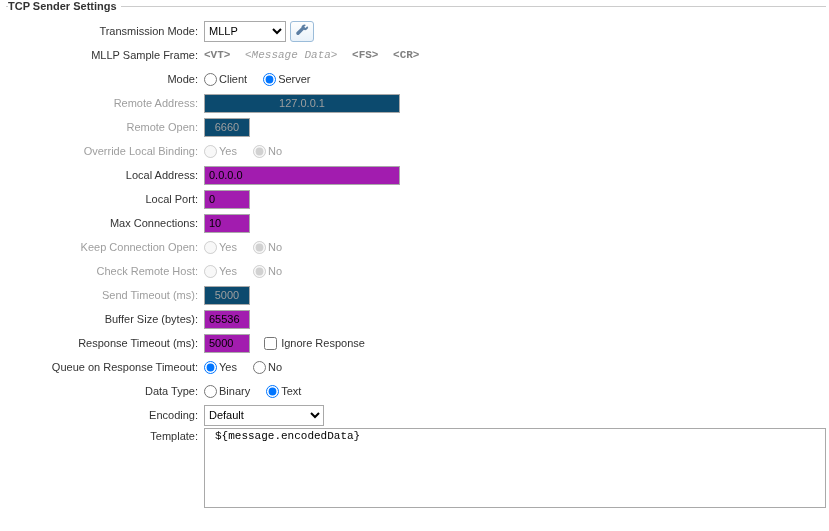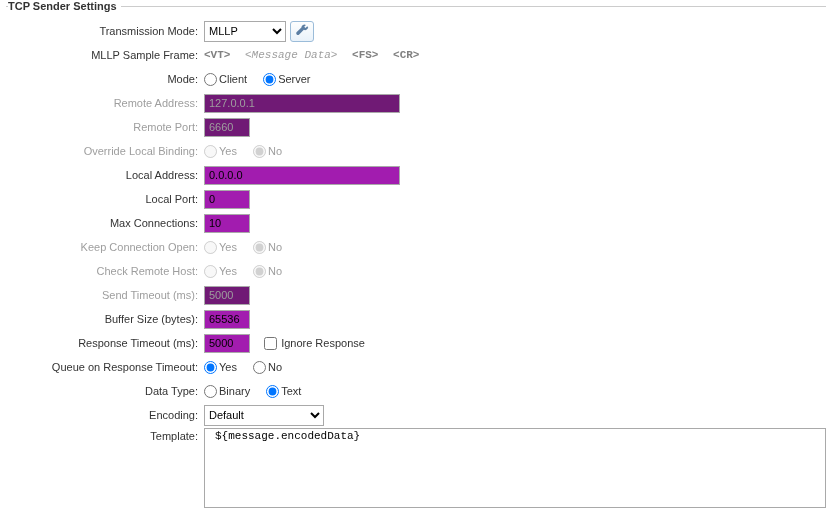--- a/index.html
+++ b/index.html
@@ -60,22 +60,23 @@
   }
   input[type="text"] {
     font: inherit;
     height: 19px;
     padding: 0 4px;
     border: 1px solid #a9a9a9;
     background: #a21caf;
     box-sizing: border-box;
   }
   input[type="text"]:disabled {
-    background: #701a75;
+    background: #0c4a6e;
     color: #9e9e9e;
+    text-align: center;
   }
   input[type="radio"], input[type="checkbox"] {
     margin: 0 2px 0 0;
     vertical-align: middle;
   }
   input[type="radio"]:disabled + .radio-lbl {
     color: #9e9e9e;
   }
   .radio-lbl {
     margin-right: 8px;
@@ -184,21 +185,21 @@
   </div>
 
   <div class="row disabled">
     <div class="lbl">Remote Address:</div>
     <div class="ctrl">
       <input type="text" disabled="" style="width: 196px;" value="127.0.0.1">
     </div>
   </div>
 
   <div class="row disabled">
-    <div class="lbl">Remote Port:</div>
+    <div class="lbl">Remote Open:</div>
     <div class="ctrl">
       <input type="text" disabled="" style="width: 46px;" value="6660">
     </div>
   </div>
 
   <div class="row disabled">
     <div class="lbl">Override Local Binding:</div>
     <div class="ctrl">
       <span class="pair">
             <input type="radio" name="olb" disabled="" style="">

